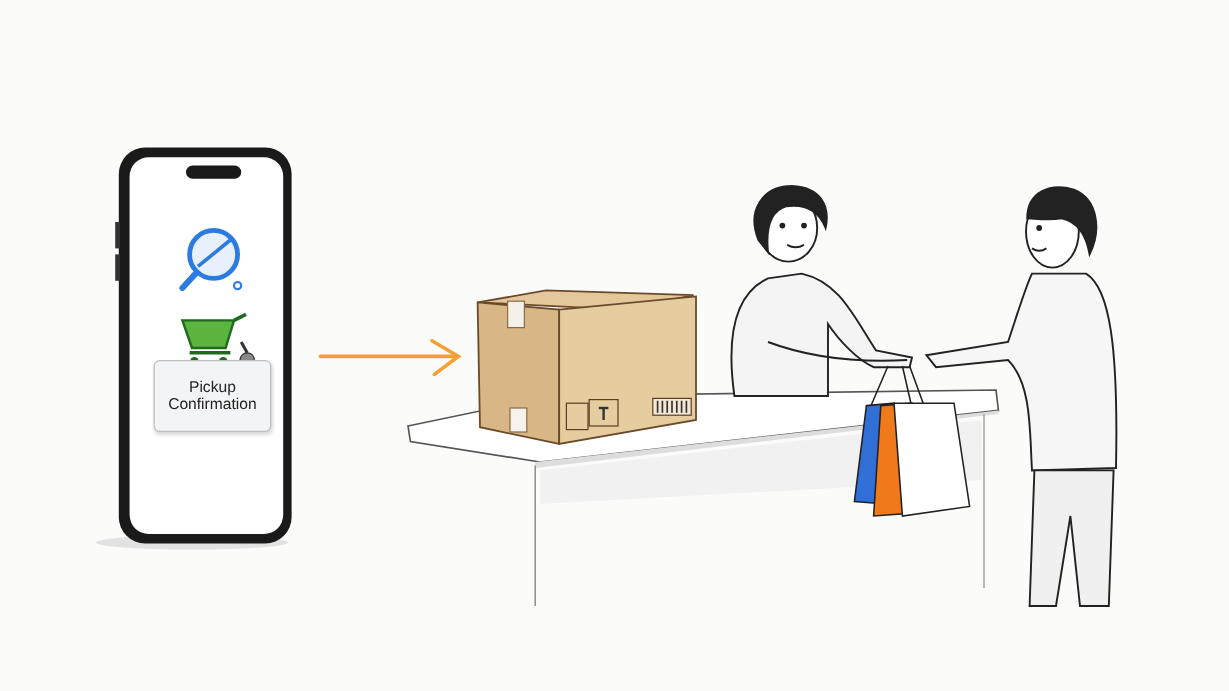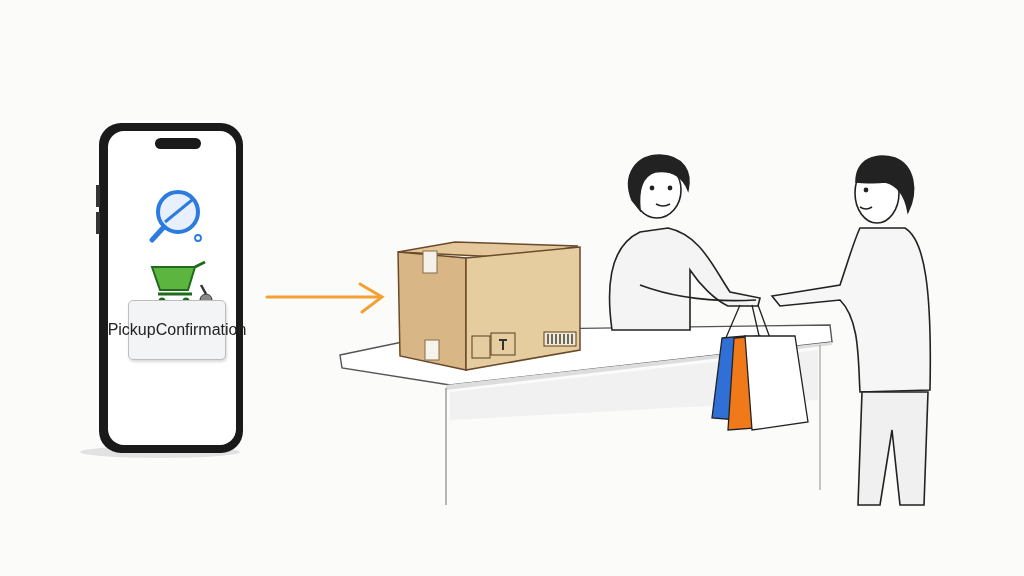--- a/index.html
+++ b/index.html
@@ -1,19 +1,19 @@
 <!DOCTYPE html>
 <html><head>
 <meta charset="utf-8">
 <style>
   html,body{margin:0;padding:0;}
   body{width:1024px;height:576px;overflow:hidden;background:#fbfbfa;font-family:"Liberation Sans",sans-serif;position:relative;}
   .scene{position:absolute;left:0;top:0;width:1024px;height:576px;}
   .phone-label{position:absolute;left:128px;top:300px;width:96px;height:58px;border:1px solid #bdbdbd;border-radius:5px;background:#f3f4f6;
-    box-shadow:1px 2px 3px rgba(0,0,0,.15);display:flex;align-items:center;justify-content:center;font-size:16px;color:#222;line-height:14px;}
+    box-shadow:1px 2px 3px rgba(0,0,0,.15);display:flex;flex-direction:column;align-items:center;justify-content:center;font-size:13px;color:#222;line-height:14px;}
   svg{display:block;}
 </style>
 </head>
 <body>
 
 <div class="scene">
   <svg width="1024" height="576" viewBox="0 0 1024 576">
 
     <ellipse cx="160" cy="452" rx="80" ry="6" fill="#e2e2e2"></ellipse>
 

